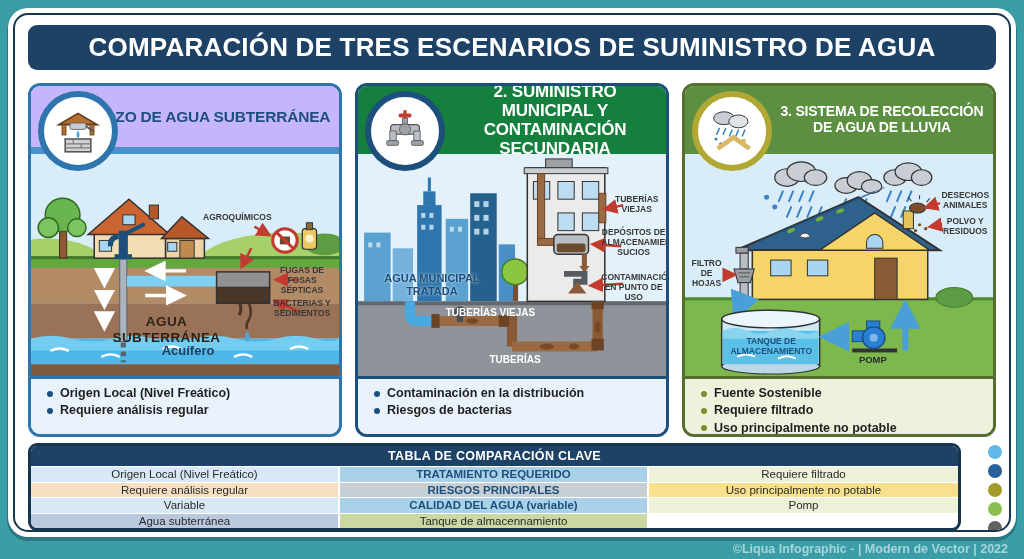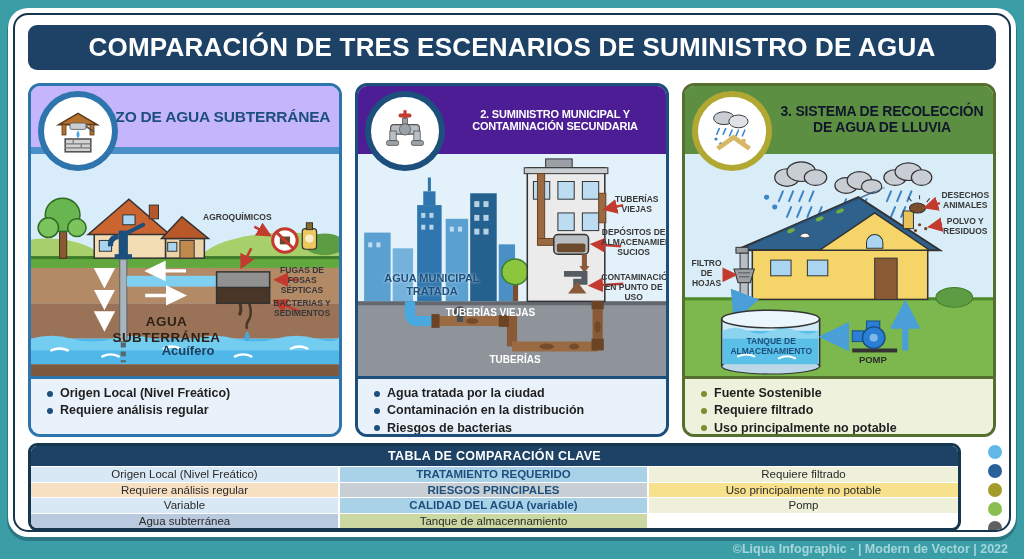--- a/index.html
+++ b/index.html
@@ -14,22 +14,22 @@
   .title-bar span{color:#fff;font-size:26px;font-weight:800;letter-spacing:.2px;white-space:nowrap;}
   
   .panels{display:flex;gap:13px;margin:13px 13px 0;height:354px;}
   .panel{flex:1;position:relative;border-radius:12px;display:flex;flex-direction:column;
          overflow:hidden;background:#d9ecf9;border:3px solid #2e74ad;}
   .panel.p2{border-color:#1d4f7c;}
   .panel.p3{border-color:#55702e;}
   .panel-header{height:68px;box-sizing:border-box;display:flex;align-items:center;justify-content:center;
                 text-align:center;padding:2px 6px 2px 92px;font-weight:800;line-height:1.12;letter-spacing:-.2px;}
   .p1 .panel-header{background:#c4b5fd;border-bottom:7px solid #4a90c9;color:#1d4f7c;font-size:15.5px;padding-left:43px;}
-  .p2 .panel-header{background:#4c1d95;color:#fff;font-size:11px;}
-  .p3 .panel-header{background:#5d8f42;color:#0f172a;font-size:14px;}
+  .p2 .panel-header{background:#15803d;color:#fff;font-size:17px;}
+  .p3 .panel-header{background:#5d8f42;color:#ffffff;font-size:14px;}
   .panel-circle{position:absolute;top:5px;left:7px;width:80px;height:80px;border-radius:50%;
                 background:#fff;box-sizing:border-box;border:6px solid #2e74ad;display:flex;
                 align-items:center;justify-content:center;z-index:3;}
   .p2 .panel-circle{border-color:#1d4f7c;}
   .p3 .panel-circle{border-color:#b1a834;}
   .illus-wrap{position:relative;flex:1;}
   .illus{position:absolute;inset:0;width:100%;height:100%;}
   .lbl{position:absolute;font-weight:700;color:#383838;font-size:8.5px;line-height:1.18;
        white-space:pre-line;text-align:center;z-index:2;}
   .lbl-agua-sub{font-size:13.5px;color:#2d2217;letter-spacing:.4px;}
@@ -268,21 +268,20 @@
 VIEJAS</div>
             <div class="lbl" style="left:79%;top:33%;width:21%;">DEPÓSITOS DE
 ALMACENAMIENTO
 SUCIOS</div>
             <div class="lbl" style="left:79%;top:53%;width:21%;">CONTAMINACIÓN
 EN PUNTO DE USO</div>
             <div class="lbl lbl-white" style="left:26%;top:69%;width:34%;">TUBERÍAS VIEJAS</div>
             <div class="lbl lbl-white" style="left:38%;top:90%;width:26%;">TUBERÍAS</div>
           </div>
           <ul class="panel-bullets">
-            <li>Agua tratada por la ciudad</li>
             <li>Contaminación en la distribución</li>
             <li>Riesgos de bacterias</li>
           </ul>
         </div>
 
         <div class="panel p3">
           <div class="panel-circle">
             <svg width="48" height="48" viewBox="0 0 60 60">
               <ellipse cx="20" cy="14" rx="13" ry="8" fill="#c9ced4" stroke="#333" stroke-width="1.2"></ellipse>
               <ellipse cx="38" cy="18" rx="12" ry="8" fill="#dfe3e7" stroke="#333" stroke-width="1.2"></ellipse>

